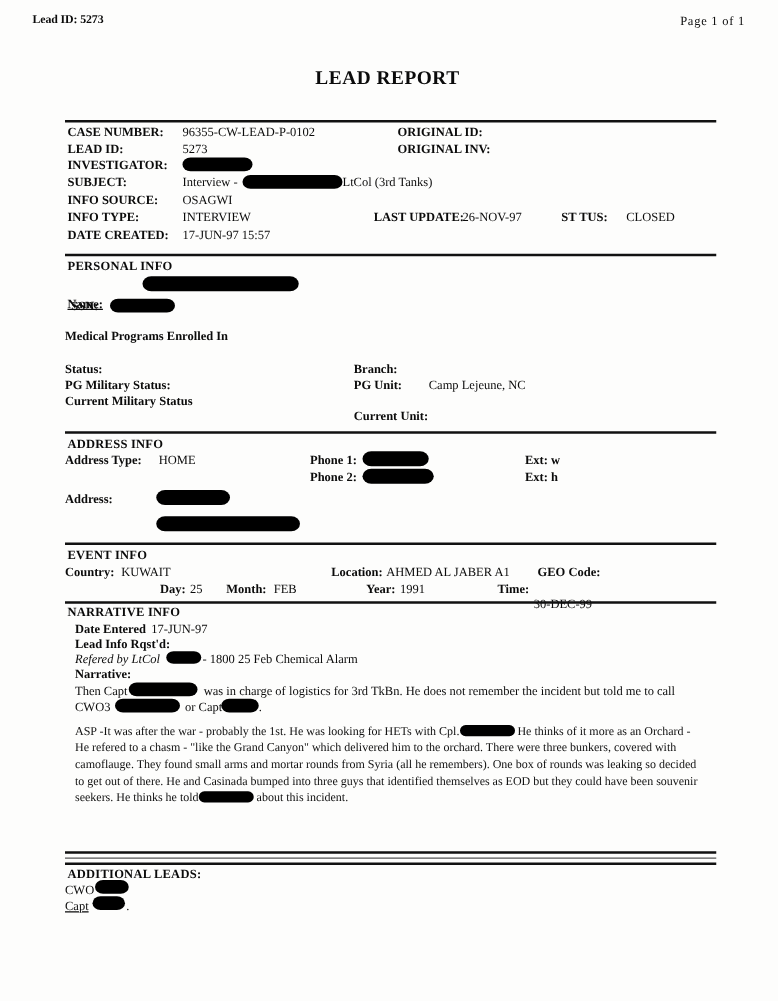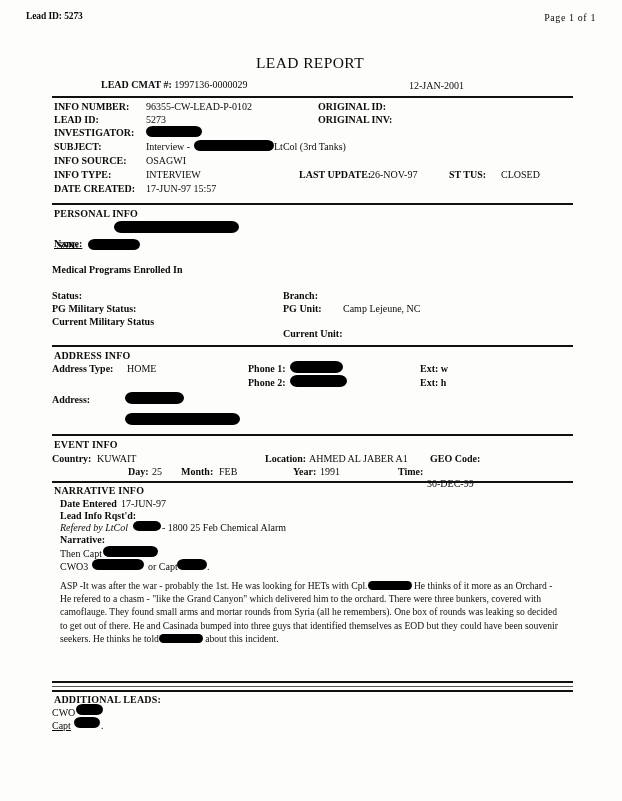--- a/index.html
+++ b/index.html
@@ -49,21 +49,21 @@
   }
 
   
   .doc-title {
     position: absolute;
     top: 54px;
     left: 0;
     width: 620px;
     text-align: center;
     font-size: 15.5px;
-    font-weight: normal;
+    font-weight: bold;
     letter-spacing: 0.4px;
   }
   .cmat-line {
     position: absolute;
     top: 79px;
     left: 0;
     width: 622px;
     height: 14px;
   }
   .cmat-label {
@@ -143,31 +143,24 @@
 
 <div class="page">
 
   <div class="top-header">
     <div class="lead-id-top">Lead ID: 5273</div>
     <div class="page-of">Page   1 of   1</div>
   </div>
 
   <div class="doc-title">LEAD REPORT</div>
 
-  <div class="cmat-line">
-    <div class="cmat-label">
-      <span>LEAD CMAT #:</span>
-      <span class="cmat-value">1997136-0000029</span>
-    </div>
-    <div class="cmat-date">12-JAN-2001</div>
-  </div>
 
   <div class="hr thick" style="top:96px;"></div>
 
-  <div class="field lbl" style="left:54px; top:101px;">INFO NUMBER:</div>
+  <div class="field lbl" style="left:54px; top:101px;">CASE NUMBER:</div>
   <div class="field" style="left:146px; top:101px;">96355-CW-LEAD-P-0102</div>
   <div class="field lbl" style="left:318px; top:101px;">ORIGINAL ID:</div>
 
   <div class="field lbl" style="left:54px; top:114px;">LEAD ID:</div>
   <div class="field" style="left:146px; top:114px;">5273</div>
   <div class="field lbl" style="left:318px; top:114px;">ORIGINAL INV:</div>
 
   <div class="field lbl" style="left:54px; top:127px;">INVESTIGATOR:</div>
   <div class="redact" style="left:146px; top:126px; width:56px; height:11px;"></div>
 
@@ -259,20 +252,21 @@
   <div class="field lbl" style="left:60px; top:510px;">Lead Info Rqst'd:</div>
 
   <div class="field" style="left:60px; top:522px;font-style:italic;">Refered by LtCol</div>
   <div class="redact" style="left:133px; top:521px; width:28px; height:10px;"></div>
   <div class="field" style="left:162px; top:522px;">- 1800 25 Feb Chemical Alarm</div>
 
   <div class="field lbl" style="left:60px; top:534px;">Narrative:</div>
 
   <div class="field" style="left:60px; top:548px;">Then Capt</div>
   <div class="redact" style="left:103px; top:546px; width:55px; height:11px;"></div>
+  <div class="field" style="left:163px; top:548px;">was in charge of logistics for 3rd TkBn. He does not remember the incident but told me to call</div>
 
   <div class="field" style="left:60px; top:561px;">CWO3</div>
   <div class="redact" style="left:92px; top:559px; width:52px; height:11px;"></div>
   <div class="field" style="left:148px; top:561px;">or Capt</div>
   <div class="redact" style="left:177px; top:559px; width:30px; height:11px;"></div>
   <div class="field" style="left:207px; top:561px;">.</div>
 
   <div class="para" style="left:60px; top:579px; width:505px;">
     <span>ASP -It was after the war - probably the 1st. He was looking for HETs with Cpl.</span><span class="rd" style="width:44px;"></span> <span>He thinks of it more as an Orchard - He refered to a chasm - "like the Grand Canyon" which delivered him to the orchard.  There were three bunkers, covered with camoflauge.  They found small arms and mortar rounds from Syria (all he remembers).  One box of rounds was leaking so decided to get out of there.  He and Casinada bumped into three guys that identified themselves as EOD but they could have been souvenir seekers. He thinks he told</span><span class="rd" style="width:44px;"></span> <span>about this incident.</span>
   </div>

